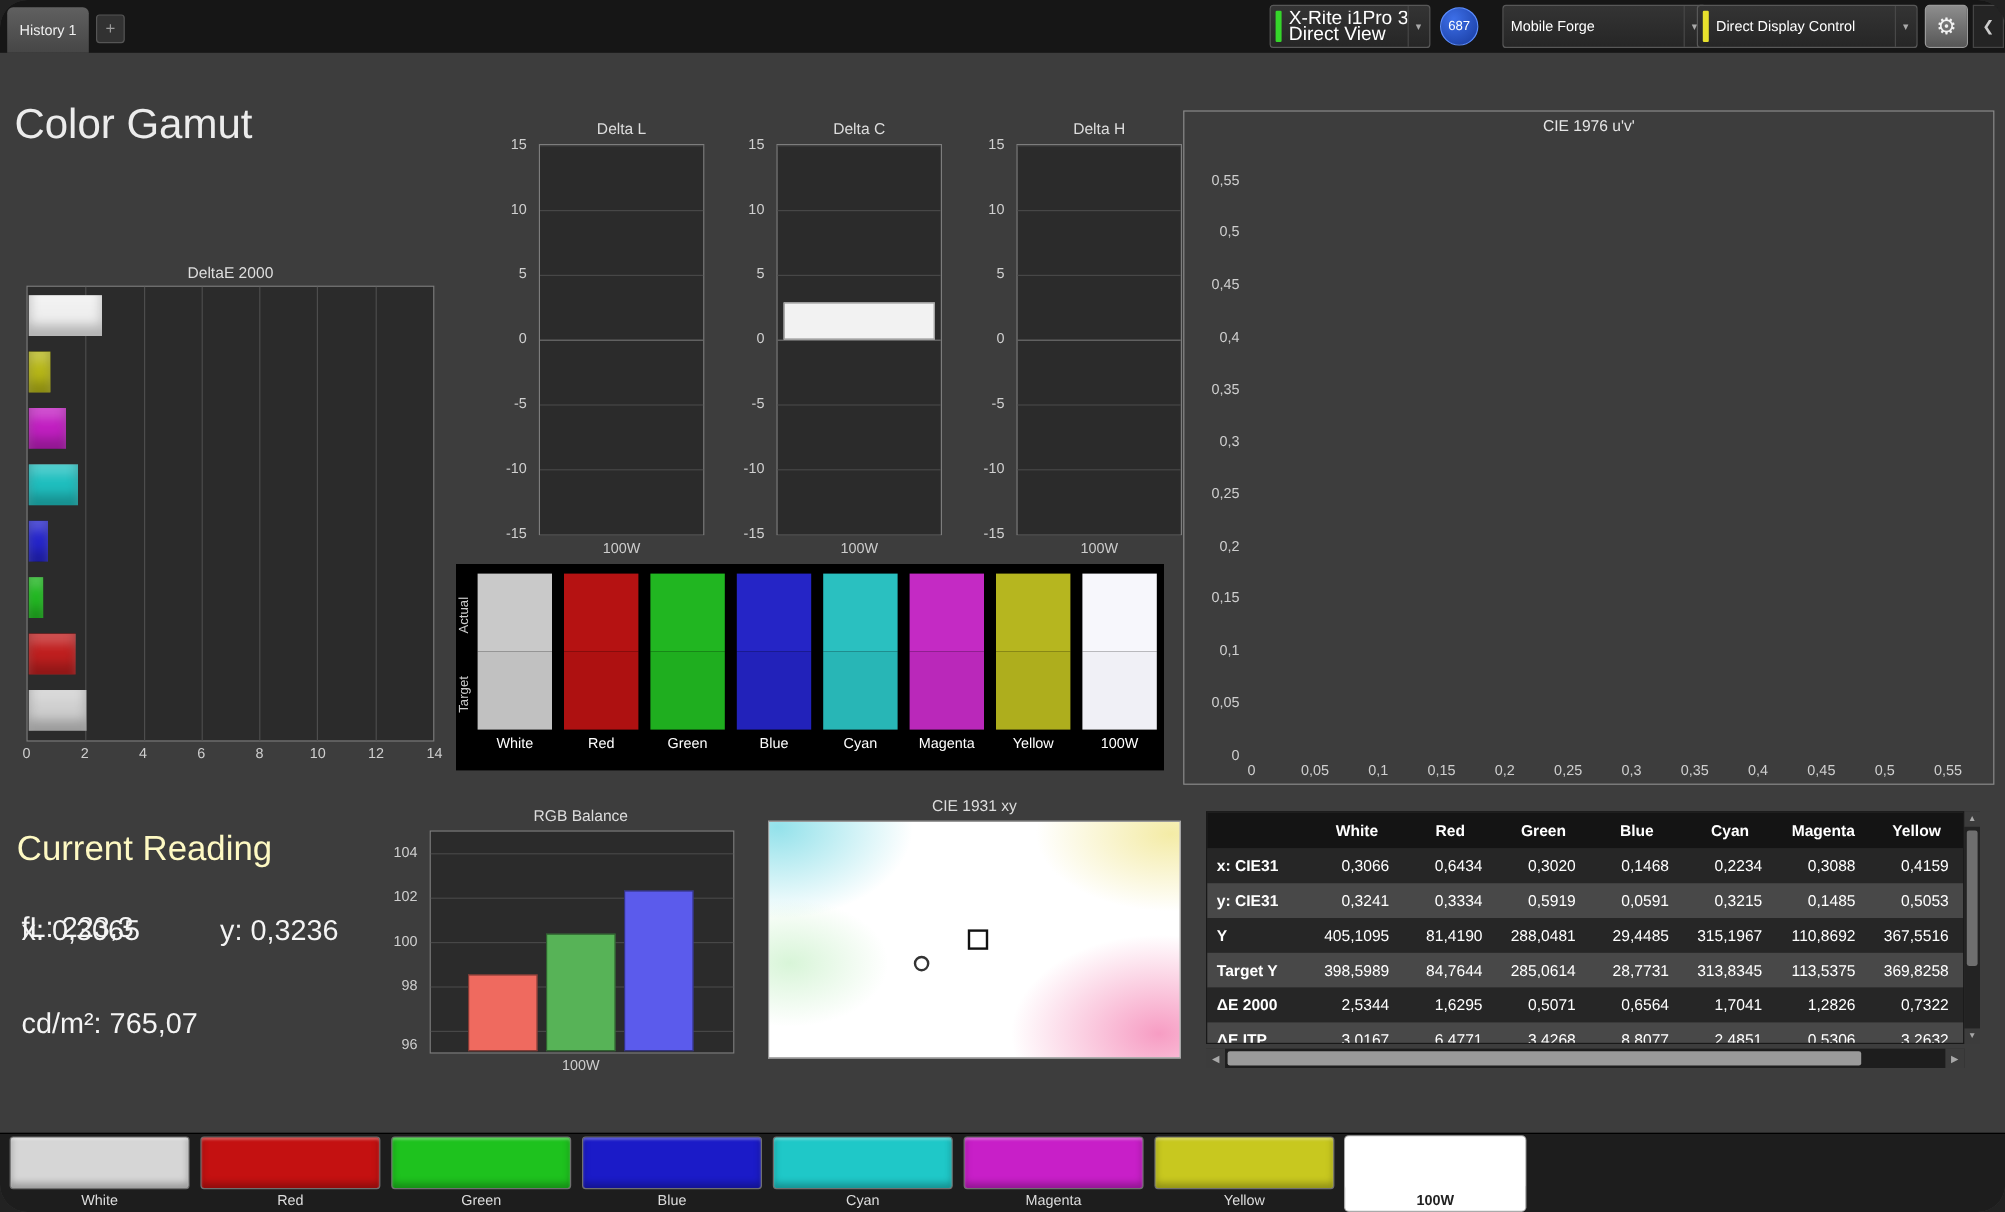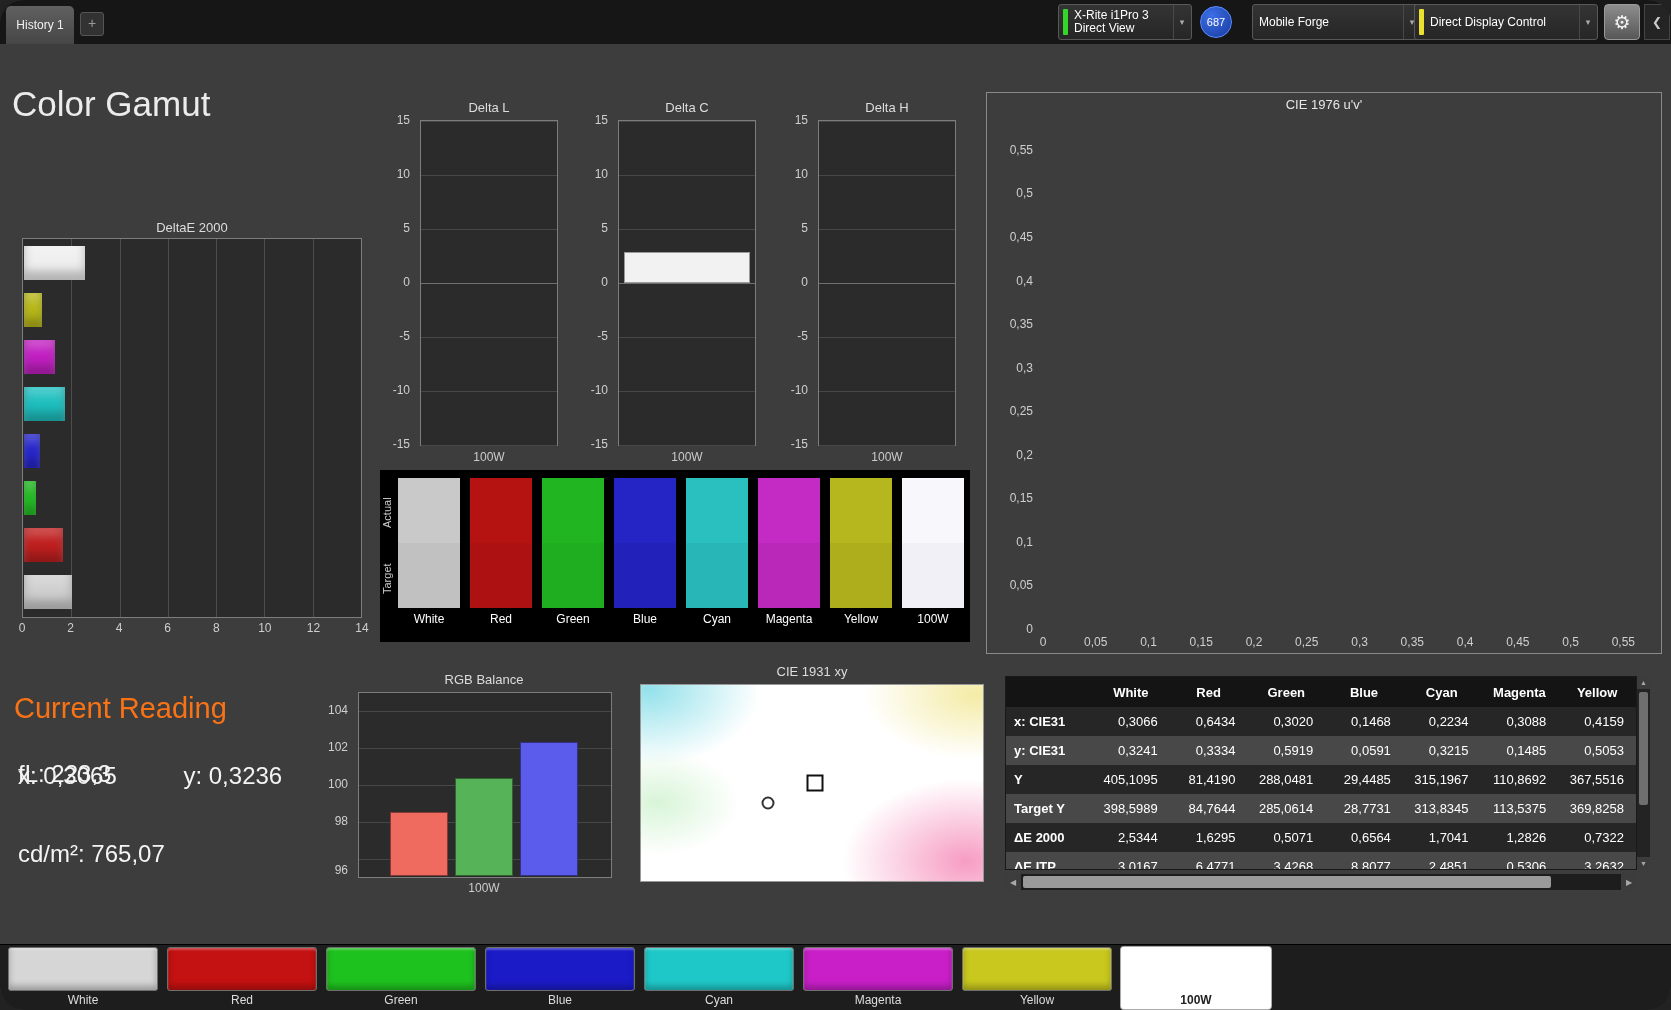--- a/index.html
+++ b/index.html
@@ -8,21 +8,21 @@
 
   
   #topbar{position:absolute;left:0;top:0;width:1671px;height:44px;background:#161616;}
   #history-tab{position:absolute;left:6px;top:6px;width:68px;height:38px;background:linear-gradient(#606060,#464646);
     border-radius:5px 5px 0 0;font-size:12px;line-height:38px;text-align:center;color:#f0f0f0;}
   #add-tab{position:absolute;left:80px;top:12px;width:22px;height:22px;background:#323232;border:1px solid #555;
     border-radius:3px;color:#9a9a9a;font-size:14px;line-height:20px;text-align:center;}
   .dd{position:absolute;top:4px;height:36px;background:linear-gradient(#343434,#262626);border:1px solid #585858;
     border-radius:3px;display:flex;align-items:center;color:#fff;box-sizing:border-box;}
   .dd-ind{width:5px;height:26px;margin-left:4px;border-radius:1px;background:#555;}
-  .dd-text{flex:1;padding:0 4px 0 6px;font-size:12px;line-height:13px;white-space:nowrap;overflow:hidden;}
+  .dd-text{flex:1;padding:0 4px 0 6px;font-size:16px;line-height:13px;white-space:nowrap;overflow:hidden;}
   .dd-text.single{font-size:12px;}
   .dd-chev{width:16px;align-self:stretch;display:flex;align-items:center;justify-content:center;color:#aaa;
     font-size:9px;border-left:1px solid #484848;margin-right:1px;}
   #meter-dd{left:1058px;width:134px;}
   #badge{position:absolute;left:1200px;top:6px;width:32px;height:32px;border-radius:50%;
     background:radial-gradient(circle at 35% 30%, #3d6fe8, #173a9e);border:1px solid #5a8cff;
     color:#fff;font-size:11px;display:flex;align-items:center;justify-content:center;box-sizing:border-box;}
   #pattern-dd{left:1252px;width:170px;justify-content:space-between;}
   #display-dd{left:1414px;width:184px;}
   #gear-btn{position:absolute;left:1604px;top:4px;width:36px;height:36px;background:linear-gradient(#8d8d8d,#575757);
@@ -40,21 +40,21 @@
   .hline{position:absolute;left:0;right:0;height:1px;background:#474747;}
   .hline.zero{background:#6f6f6f;}
 
   
   #de-title{left:22px;top:220px;width:340px;}
   #de-plot{position:absolute;left:22px;top:238px;width:338px;height:378px;background:#2b2b2b;border:1px solid #7d7d7d;}
   .de-bar{position:absolute;left:1px;height:34px;box-shadow:inset 0 -9px 10px rgba(0,0,0,.25),inset 0 9px 8px rgba(255,255,255,.22);}
   #de-xticks{position:absolute;left:22px;top:621px;width:340px;height:14px;}
 
   
-  .dchart{position:absolute;top:100px;width:172px;height:370px;}
+  .dchart{position:absolute;top:100px;width:172px;height:370px;margin-left:29px;}
   #chart-delta_l{left:386px;} #chart-delta_c{left:584px;} #chart-delta_h{left:784px;}
   .dc-title{position:absolute;top:0;left:34px;right:0;text-align:center;font-size:13px;color:#dddddd;}
   .dc-ticks{position:absolute;left:0;top:20px;width:30px;height:324px;text-align:right;}
   .dc-plot{position:absolute;left:34px;top:20px;width:136px;height:324px;background:#2b2b2b;border:1px solid #7d7d7d;}
   .dc-bar{position:absolute;left:5px;right:5px;background:#f2f2f2;border:1px solid #9a9a9a;box-sizing:border-box;}
   .dc-xlabel{position:absolute;top:350px;left:34px;right:0;text-align:center;font-size:12px;color:#cccccc;}
 
   
   #swatch-panel{position:absolute;left:380px;top:470px;width:590px;height:172px;background:#000;}
   .sw-rot{position:absolute;left:1px;width:16px;color:#cccccc;font-size:11px;writing-mode:vertical-rl;
@@ -83,21 +83,21 @@
       radial-gradient(ellipse at 65% 0%, rgba(45,12,0,.55), rgba(0,0,0,0) 38%),
       conic-gradient(from 0deg at 30.7% 21.7%,
         #c8e400 0deg,#f0a000 35deg,#ff4000 70deg,#ff0000 95deg,#f00050 120deg,#d000c0 145deg,
         #7000ff 170deg,#2800ff 190deg,#0030ff 215deg,#0090ff 240deg,#00d8c8 265deg,#00e880 290deg,
         #00d800 315deg,#60e000 338deg,#c8e400 360deg);}
   #cie-overlay{position:absolute;left:0;top:0;width:612px;height:514px;}
   #coverage{position:absolute;right:14px;bottom:18px;font-size:17px;font-weight:600;color:#ffffff;}
   #coverage span{margin-left:6px;}
 
   
-  #cr-title{position:absolute;left:14px;top:692px;font-size:29px;color:#f97316;}
+  #cr-title{position:absolute;left:14px;top:692px;font-size:29px;color:#fef9c3;}
   .cr-row{position:absolute;font-size:24px;color:#f4f4f4;}
   #cr-row1{left:18px;top:762px;}
   #cr-row1 .pair2{margin-left:60px;}
   #cr-row2{left:18px;top:760px;}
   #cr-row3{left:18px;top:840px;}
 
   
   #rgb-title{left:358px;top:672px;width:252px;}
   #rgb-yticks{position:absolute;left:316px;top:692px;width:38px;height:184px;}
   #rgb-plot{position:absolute;left:358px;top:692px;width:252px;height:184px;background:#2b2b2b;border:1px solid #7d7d7d;}

